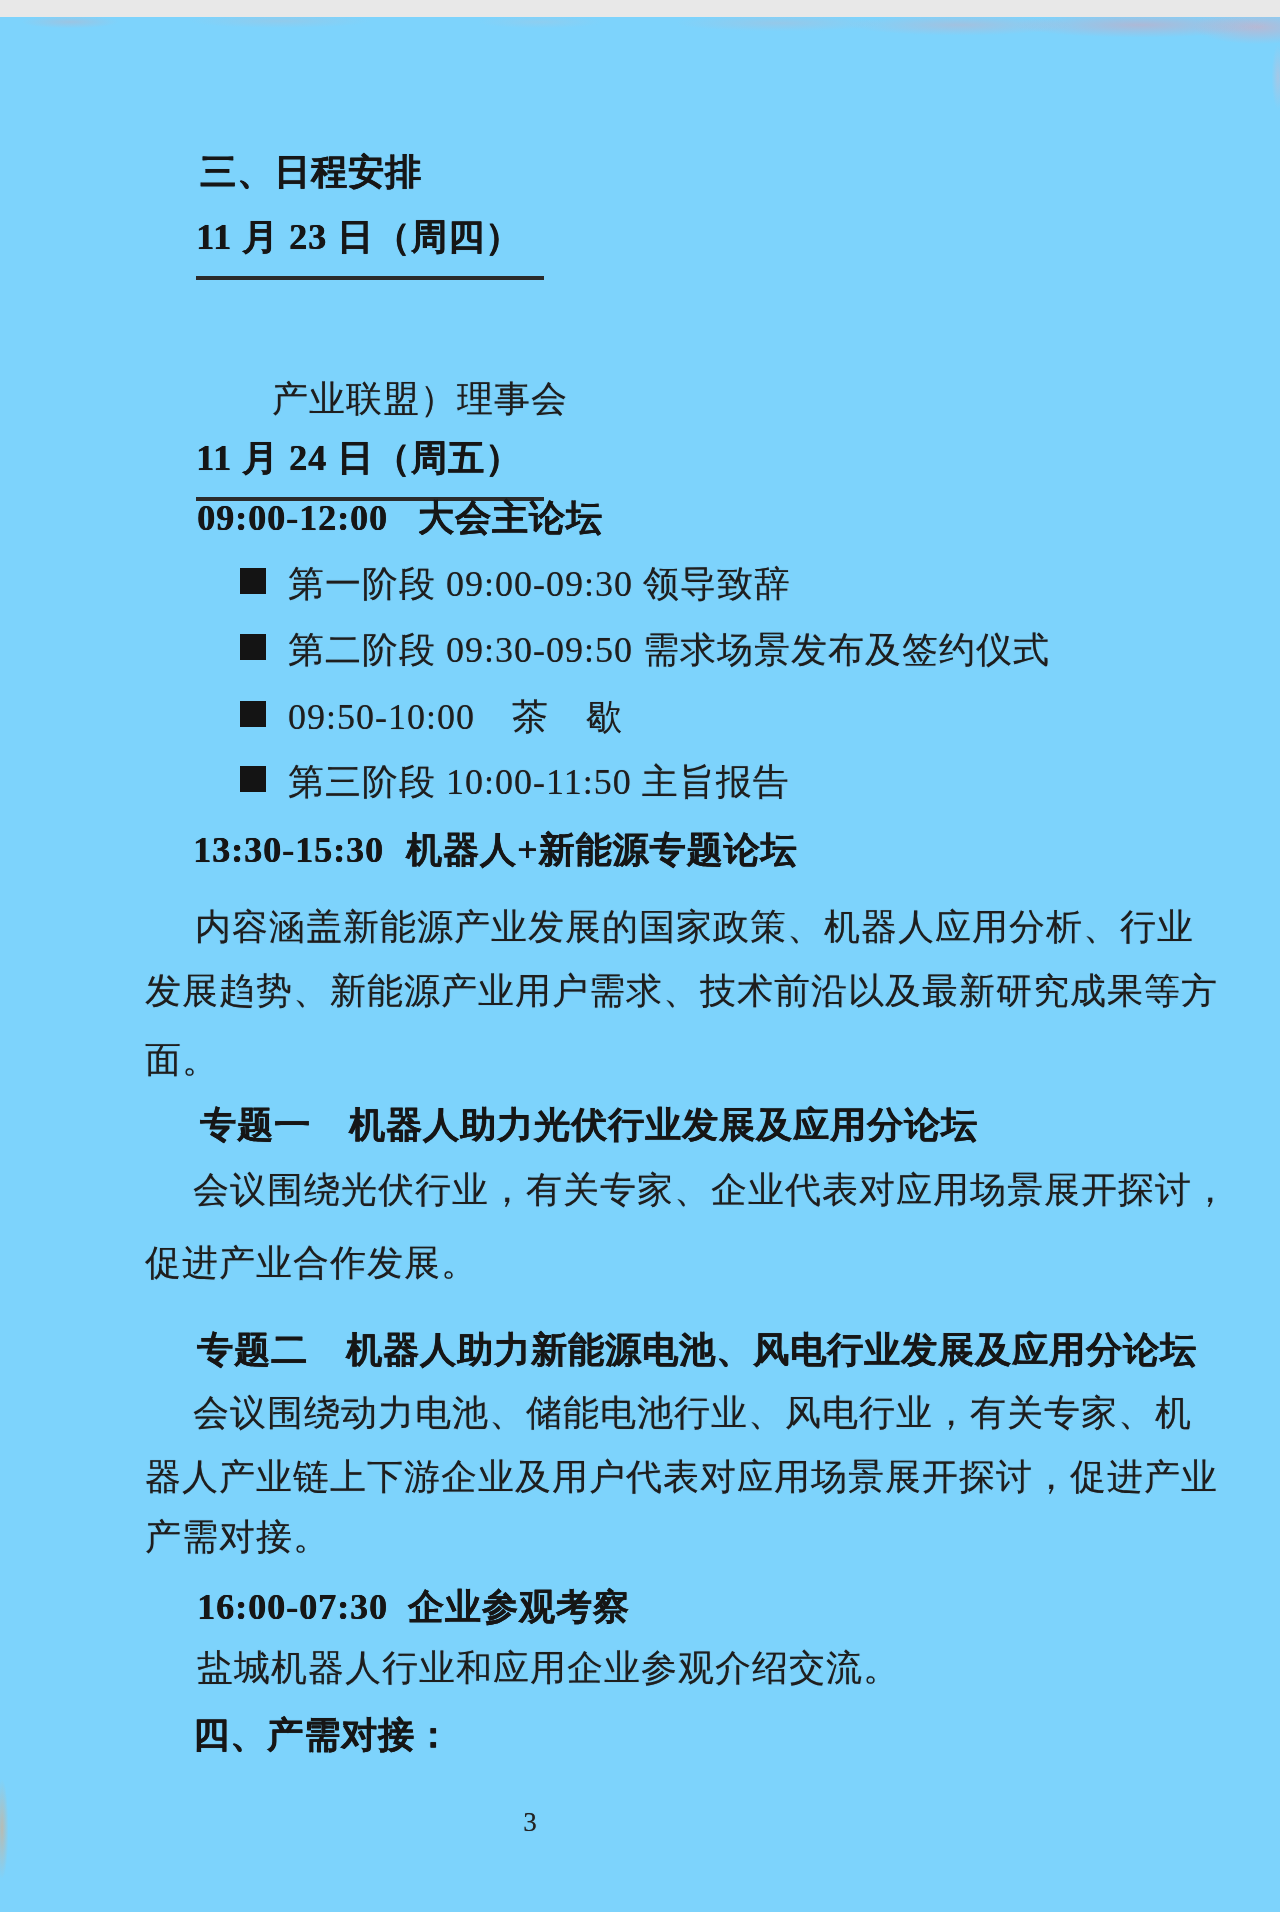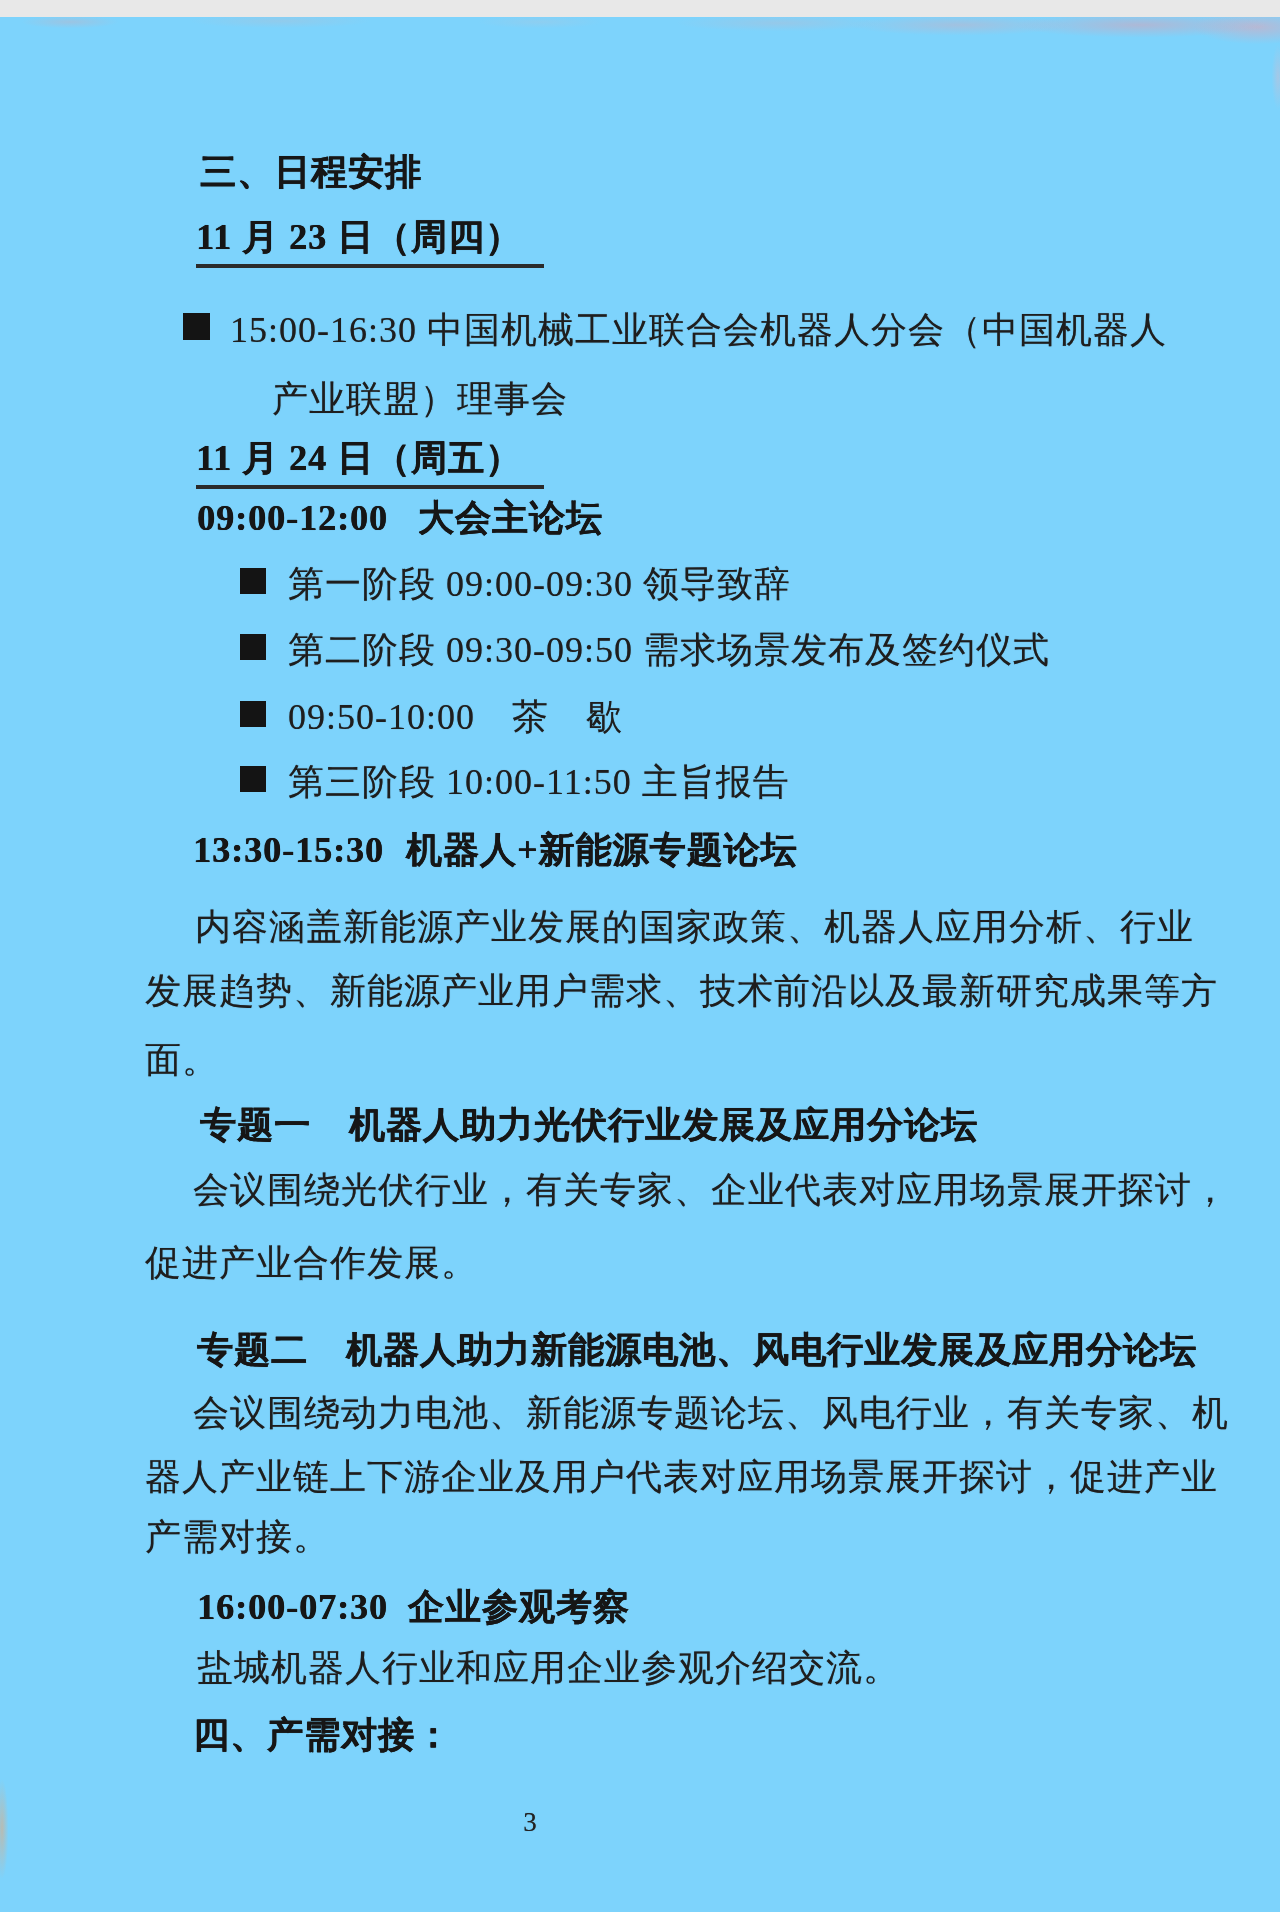--- a/index.html
+++ b/index.html
@@ -25,21 +25,21 @@
     letter-spacing: 1px;
     text-shadow: 0 0 0.7px rgba(45,45,45,0.65);
   }
   .bold {
     font-weight: 700;
     color: #161616;
     text-shadow: 0.4px 0 0 #161616, 0 0 0.7px rgba(30,30,30,0.6);
   }
   .underline {
     border-bottom: 4px solid #2b2b2b;
-    padding-bottom: 7px;
+    padding-bottom: 19px;
     padding-right: 22px;
   }
   .bullet {
     display: inline-block;
     width: 27px;
     height: 27px;
     background: #141414;
     margin-right: 20px;
     position: relative;
     top: -2px;
@@ -105,23 +105,20 @@
 
   <div class="smudge smudge-top"></div>
   <div class="smudge smudge-bottom"></div>
   <div class="smudge smudge-left-bottom"></div>
   <div class="smudge smudge-right-top"></div>
 
   <div class="line bold" style="left:200px; top:135px;">三、日程安排</div>
 
   <div class="line" style="left:196px; top:200px;"><span class="bold underline">11 月 23 日（周四）</span></div>
 
-  <div class="line" style="left:183px; top:293px;">
-    <span class="bullet"></span><span>15:00-16:30 中国机械工业联合会机器人分会（中国机器人</span>
-  </div>
   <div class="line" style="left:272px; top:362px;">产业联盟）理事会</div>
 
   <div class="line" style="left:196px; top:421px;"><span class="bold underline">11 月 24 日（周五）</span></div>
 
   <div class="line bold" style="left:197px; top:481px;">
     <span class="time">09:00-12:00</span><span>大会主论坛</span>
   </div>
 
   <div class="line" style="left:240px; top:547px;">
     <span class="bullet small"></span><span>第一阶段 09:00-09:30 领导致辞</span>
@@ -146,21 +143,21 @@
 
   <div class="line bold" style="left:200px; top:1088px;">
     <span class="topic-label">专题一</span><span>机器人助力光伏行业发展及应用分论坛</span>
   </div>
   <div class="line" style="left:193px; top:1153px;">会议围绕光伏行业，有关专家、企业代表对应用场景展开探讨，</div>
   <div class="line" style="left:145px; top:1226px;">促进产业合作发展。</div>
 
   <div class="line bold" style="left:197px; top:1313px;">
     <span class="topic-label">专题二</span><span>机器人助力新能源电池、风电行业发展及应用分论坛</span>
   </div>
-  <div class="line" style="left:193px; top:1376px;">会议围绕动力电池、新能源专题论坛、风电行业，有关专家、机</div>
+  <div class="line" style="left:193px; top:1376px;">会议围绕动力电池、储能电池行业、风电行业，有关专家、机</div>
   <div class="line" style="left:145px; top:1440px;">器人产业链上下游企业及用户代表对应用场景展开探讨，促进产业</div>
   <div class="line" style="left:145px; top:1500px;">产需对接。</div>
 
   <div class="line bold" style="left:197px; top:1570px;">
     <span class="time-sm">16:00-07:30</span><span>企业参观考察</span>
   </div>
   <div class="line" style="left:197px; top:1631px;">盐城机器人行业和应用企业参观介绍交流。</div>
 
   <div class="line bold" style="left:193px; top:1698px;">四、产需对接：</div>
 

